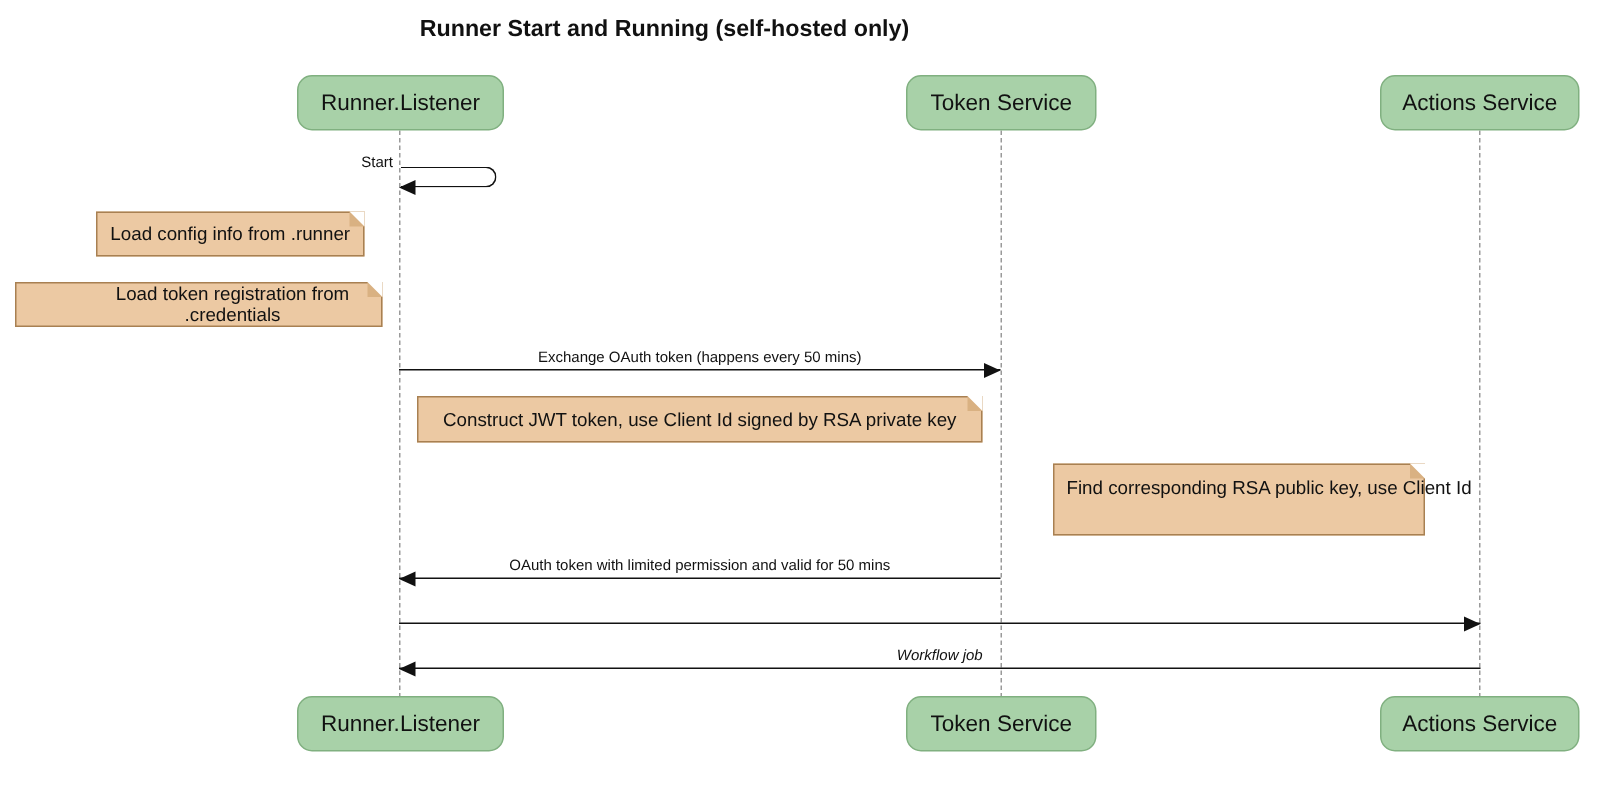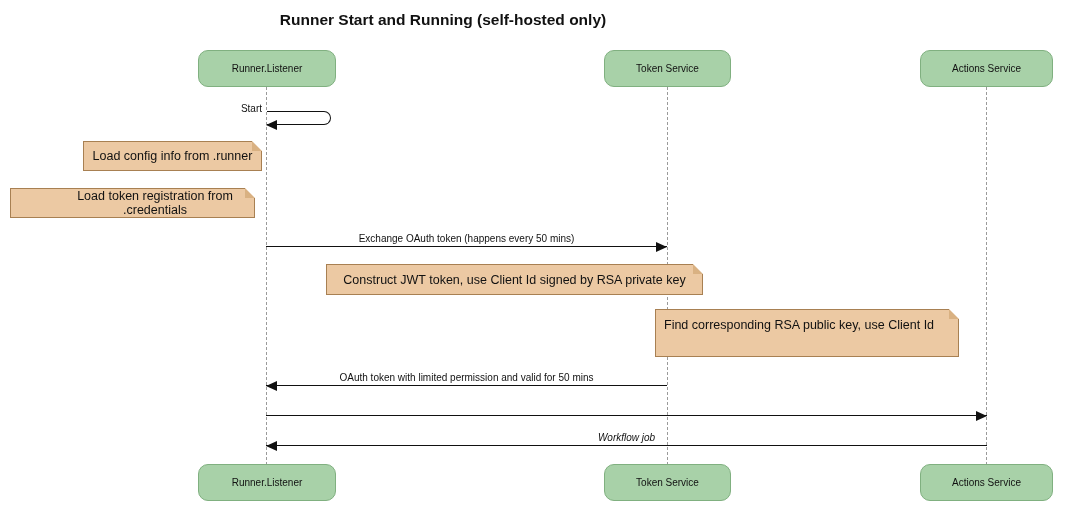--- a/index.html
+++ b/index.html
@@ -34,21 +34,21 @@
   }
   .actor {
     position: absolute;
     height: 37px;
     background: var(--participant-fill);
     border: 1px solid var(--participant-border);
     border-radius: 10px;
     display: flex;
     align-items: center;
     justify-content: center;
-    font-size: 10px;
+    font-size: 15px;
   }
   .lifeline {
     position: absolute;
     width: 0;
     border-left: 1px dashed var(--lifeline);
   }
   .msg-label {
     position: absolute;
     font-size: 10px;
     white-space: nowrap;
@@ -117,40 +117,40 @@
   <div class="lifeline" style="left:986px; top:87px; height:378px;"></div>
 
   <div class="actor" style="left:198px; top:50px; width:138px;">Runner.Listener</div>
   <div class="actor" style="left:604px; top:50px; width:127px;">Token Service</div>
   <div class="actor" style="left:920px; top:50px; width:133px;">Actions Service</div>
 
   <div class="msg-label" style="left:0; width:262px; top:103px; text-align:right;">Start</div>
   <div class="self-loop" style="left:267px; top:111px; width:64px; height:14px;"></div>
   <div class="arrow-left" style="left:266px; top:120px;"></div>
 
-  <div class="note" style="left:83px; top:141px; width:179px; height:30px;">
+  <div class="note" style="left:64px; top:141px; width:179px; height:30px;">
     <span>Load config info from .runner</span>
     <div class="fold"></div>
   </div>
 
   <div class="note" style="left:10px; top:188px; width:245px; height:30px;padding-left:45px;">
     <span>Load token registration from .credentials</span>
     <div class="fold"></div>
   </div>
 
   <div class="msg-label centered" style="left:266px; width:401px; top:233px;">Exchange OAuth token (happens every 50 mins)</div>
   <div class="msg-line" style="left:266px; top:246px; width:401px;"></div>
   <div class="arrow-right" style="left:656px; top:242px;"></div>
 
-  <div class="note" style="left:278px; top:264px; width:377px; height:31px;margin-left:48px;">
+  <div class="note" style="left:278px; top:264px; width:377px; height:31px;">
     <span>Construct JWT token, use Client Id signed by RSA private key</span>
     <div class="fold"></div>
   </div>
 
-  <div class="note multiline" style="left:655px; top:309px; width:304px; height:48px;">
+  <div class="note multiline" style="left:702px; top:309px; width:248px; height:48px;">
     <span>Find corresponding RSA public key, use Client Id</span>
     <div class="fold"></div>
   </div>
 
   <div class="msg-label centered" style="left:266px; width:401px; top:372px;">OAuth token with limited permission and valid for 50 mins</div>
   <div class="msg-line" style="left:266px; top:385px; width:401px;"></div>
   <div class="arrow-left" style="left:266px; top:381px;"></div>
 
   <div class="msg-line" style="left:266px; top:415px; width:721px;"></div>
   <div class="arrow-right" style="left:976px; top:411px;"></div>

